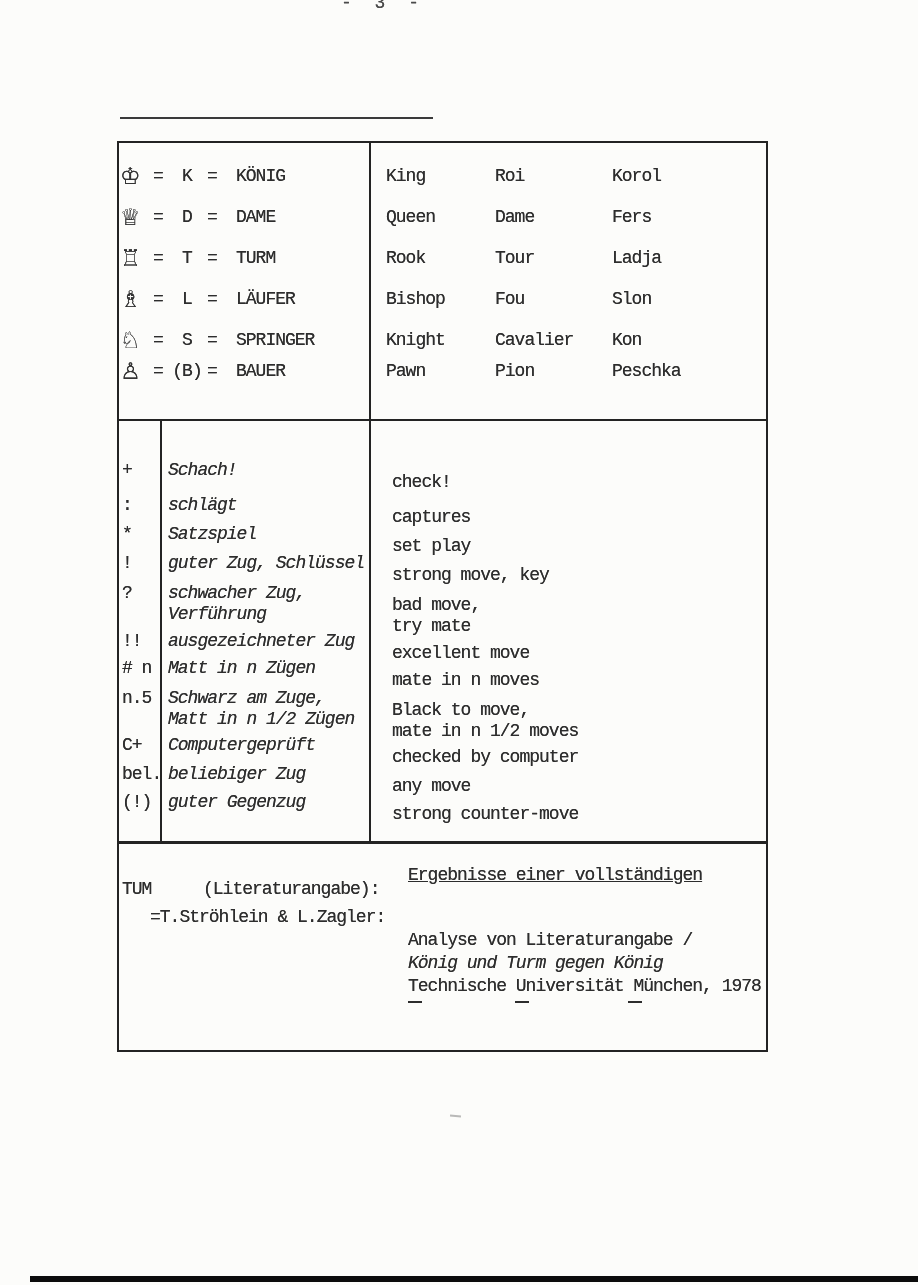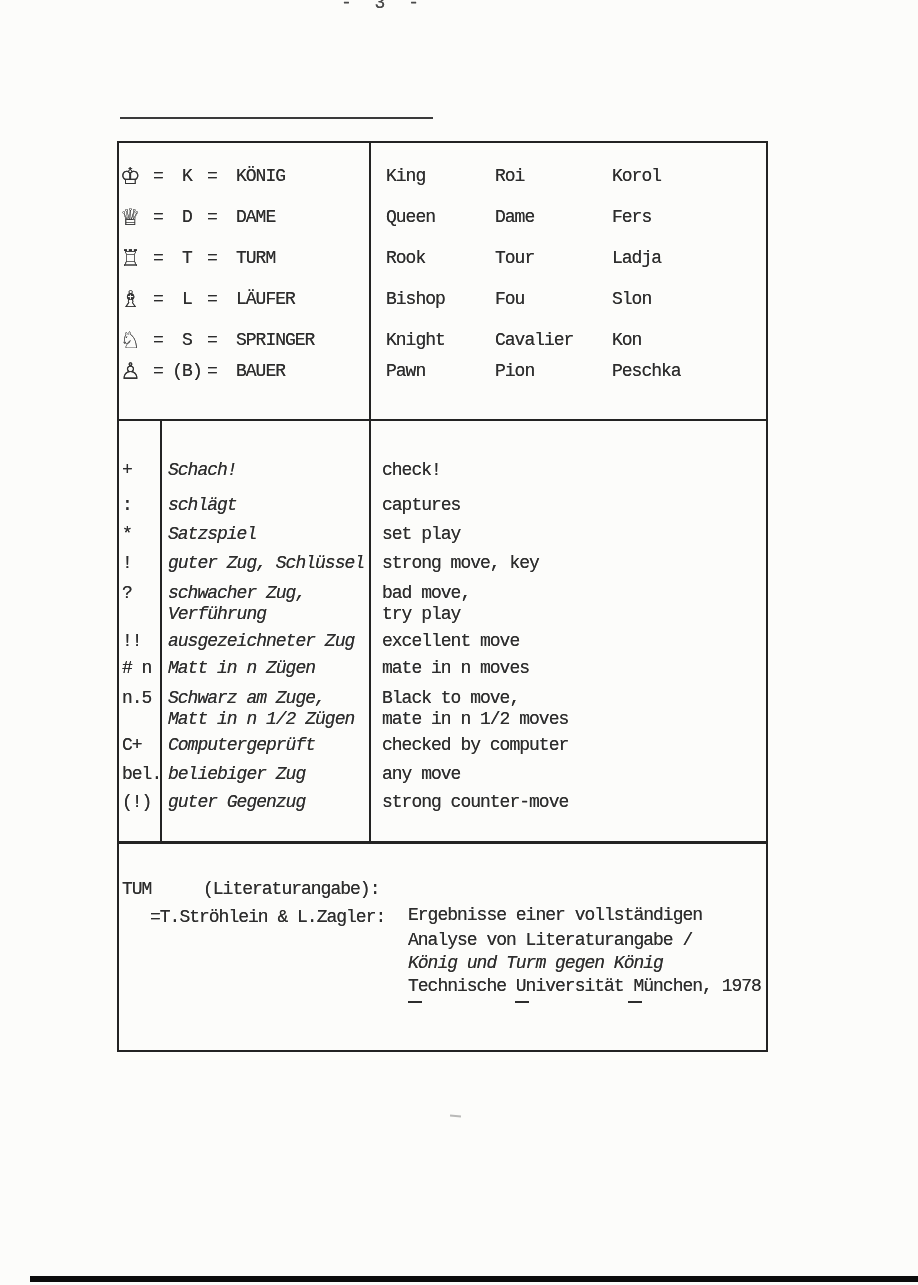--- a/index.html
+++ b/index.html
@@ -31,30 +31,30 @@
   .c-eq1 {left:34px;}
   .c-abbr{left:50px;width:36px;text-align:center;}
   .c-eq2 {left:88px;}
   .c-de  {left:117px;}
   .c-en  {left:267px;}
   .c-fr  {left:376px;}
   .c-ru  {left:493px;text-align:center;}
   
   .n-sym{left:3px;width:44px;}
   .n-de {left:49px;font-style:italic;}
-  .n-en {left:263px;}
+  .n-en {left:273px;margin-top:12px;}
   .nrow .line{line-height:21px;height:21px;white-space:nowrap;}
   .nrow{position:absolute;left:0;width:647px;}
   .nrow .cell{position:absolute;top:0;}
   
   .bib span{position:absolute;line-height:22px;white-space:nowrap;}
   .bib-abbr {left:3px;  top:735px;}
   .bib-label{left:84px; top:735px;}
   .bib-auth {left:31px; top:763px;}
-  .bib-t1   {left:289px;top:761px;}
+  .bib-t1   {left:289px;top:721px;text-decoration:underline;}
   .bib-t2   {left:289px;top:786px;}
   .bib-t3   {left:289px;top:809px;font-style:italic;}
   .bib-pub  {left:289px;top:832px;}
   .initial-dash{position:absolute;top:858px;width:14px;height:2px;background:#2d2d2d;}
   .artifact{position:absolute;left:450px;top:1115px;width:11px;height:2px;background:rgba(60,60,60,.35);transform:rotate(6deg);}
   .bottom-bar{position:absolute;left:30px;top:1276px;width:888px;height:6px;background:#0c0c0c;}
 </style>
 </head>
 <body>
 
@@ -182,21 +182,21 @@
   </div>
 
   <div class="nrow" style="top: 440px;">
     <div class="cell n-sym">?</div>
     <div class="cell n-de">
             <div class="line">schwacher Zug,</div>
             <div class="line">Verführung</div>
           </div>
     <div class="cell n-en">
             <div class="line">bad move,</div>
-            <div class="line">try play</div>
+            <div class="line">try mate</div>
           </div>
   </div>
 
   <div class="nrow" style="top: 488px;">
     <div class="cell n-sym">!!</div>
     <div class="cell n-de">
             <div class="line">ausgezeichneter Zug</div>
           </div>
     <div class="cell n-en">
             <div class="line">excellent move</div>

